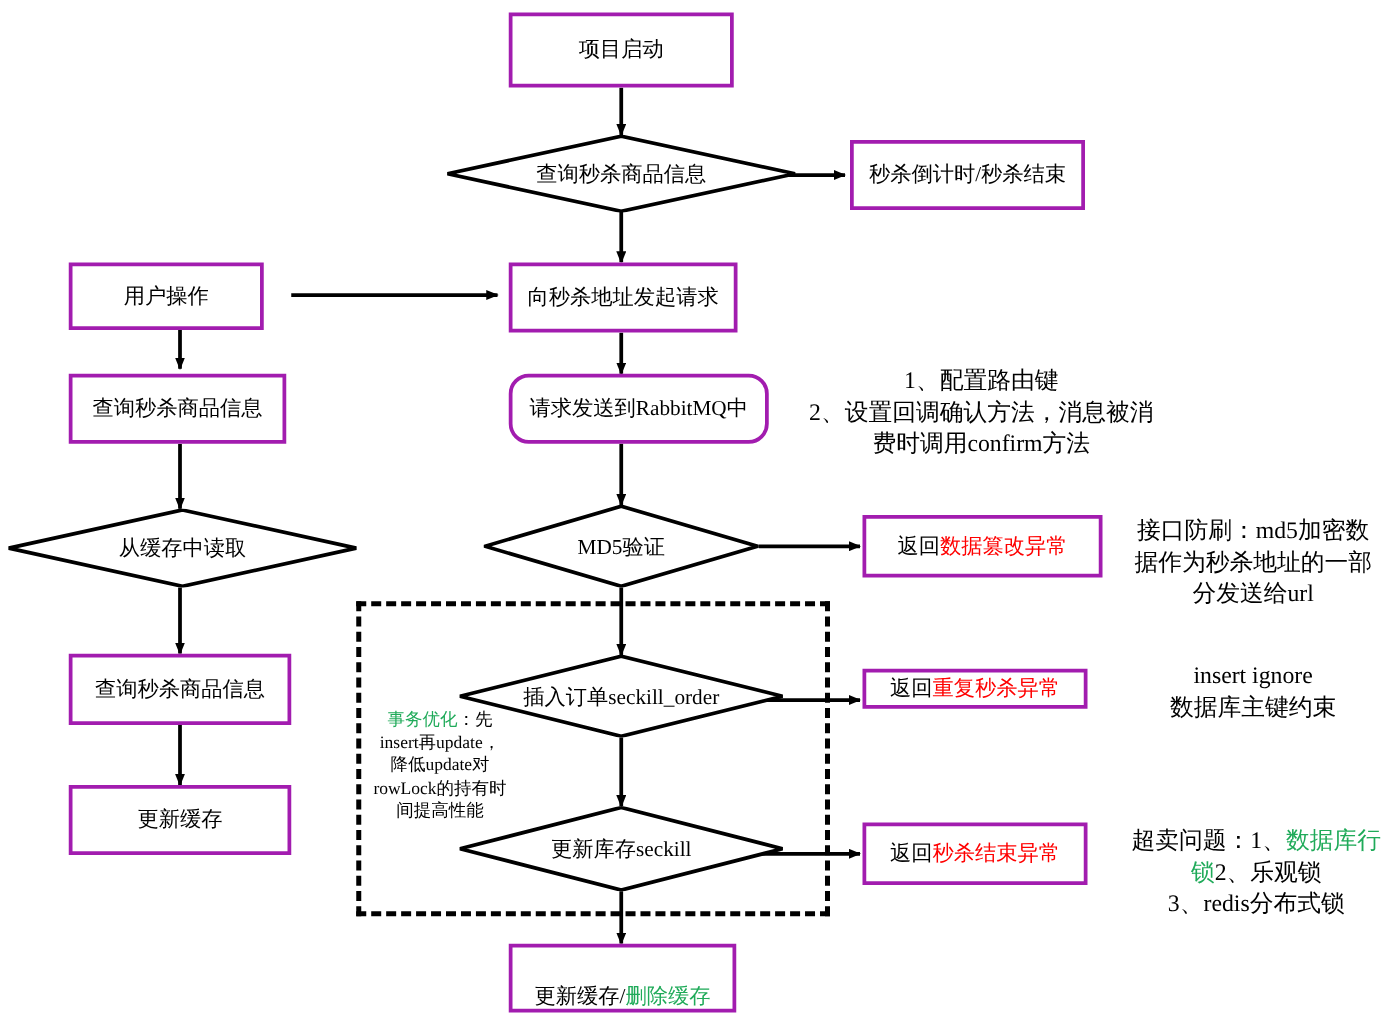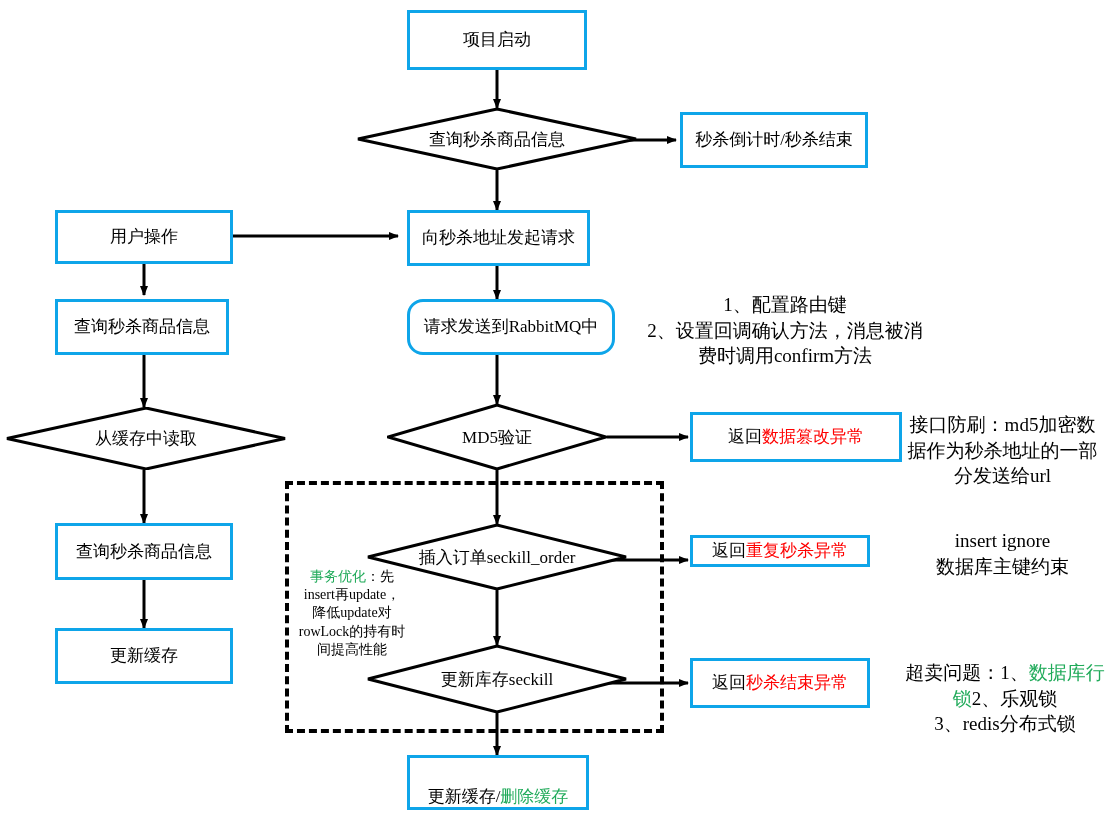--- a/index.html
+++ b/index.html
@@ -25,21 +25,21 @@
   }
   .node {
     position: absolute;
     box-sizing: border-box;
     display: flex;
     align-items: center;
     justify-content: center;
     text-align: center;
   }
   .box {
-    border: 3px solid #0ea5e9;
+    border: 3px solid #a21caf;
     background: #ffffff;
   }
   .box .label {
     font-size: 17px;
     color: #000000;
     line-height: 1.25;
     white-space: nowrap;
   }
   .diamond {
     background: transparent;
@@ -115,21 +115,21 @@
     <svg class="dshape" viewBox="0 0 280 62" preserveAspectRatio="none">
       <polygon points="140,1 279,31 140,61 1,31" fill="#ffffff" stroke="#000000" stroke-width="3"></polygon>
     </svg>
     <span class="label">查询秒杀商品信息</span>
   </div>
 
   <div class="node box" style="left:680px; top:112px; width:188px; height:56px;">
     <span class="label">秒杀倒计时/秒杀结束</span>
   </div>
 
-  <div class="node box" style="left:55px; top:210px; width:178px; height:54px;">
+  <div class="node box" style="left:55px; top:210px; width:156px; height:54px;">
     <span class="label">用户操作</span>
   </div>
 
   <div class="node box" style="left:407px; top:210px; width:183px; height:56px;">
     <span class="label">向秒杀地址发起请求</span>
   </div>
 
   <div class="node box" style="left:55px; top:299px; width:174px; height:56px;align-items:center;">
     <span class="label">查询秒杀商品信息</span>
   </div>
@@ -149,21 +149,21 @@
     <span class="label">从缓存中读取</span>
   </div>
 
   <div class="node diamond" style="left:387px; top:404px; width:220px; height:66px;">
     <svg class="dshape" viewBox="0 0 220 66" preserveAspectRatio="none">
       <polygon points="110,1 219,33 110,65 1,33" fill="#ffffff" stroke="#000000" stroke-width="3"></polygon>
     </svg>
     <span class="label">MD5验证</span>
   </div>
 
-  <div class="node box" style="left:690px; top:412px; width:212px; height:50px;">
+  <div class="node box" style="left:690px; top:412px; width:192px; height:50px;">
     <span class="label">
       <span>返回</span><span class="red">数据篡改异常</span>
     </span>
   </div>
 
   <div class="note" style="left:900px; top:412px; width:205px;">接口防刷：md5加密数
 据作为秒杀地址的一部
 分发送给url</div>
 
   <div class="dashed-group" style="left:285px; top:481px; width:371px; height:244px;"></div>

